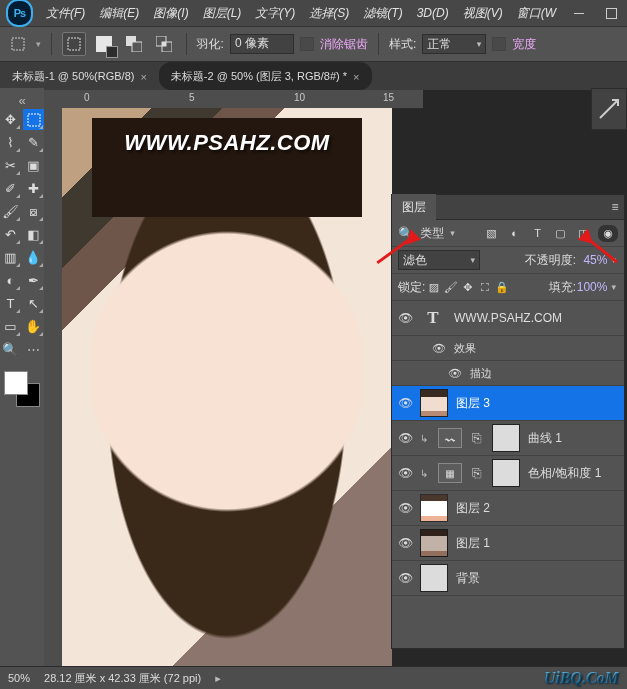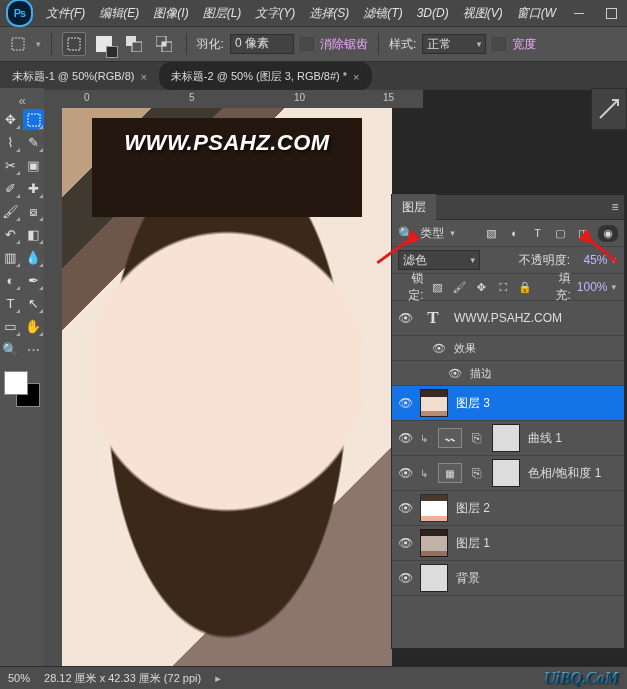--- a/index.html
+++ b/index.html
@@ -61,21 +61,21 @@
   .rightdock { position:absolute; top:88px; right:0; width:34px; height:40px; background:#424242; border:1px solid #2c2c2c; display:flex; align-items:center; justify-content:center; flex-direction:column;}
   
   .layers { position:absolute; top:194px; right:2px; width:232px; bottom:40px; background:#535353; border:1px solid #2a2a2a; display:flex; flex-direction:column;}
   .layers .titlebar { display:flex; align-items:center; height:24px; background:#424242; border-bottom:1px solid #2c2c2c;}
   .layers .titlebar .tab { padding:5px 10px; font-size:12px; background:#535353; color:#e2e2e2;}
   .layers .titlebar .flex {flex:1;}
   .layers .menuicon { width:18px; text-align:center; color:#ccc;}
   .layers .row { display:flex; align-items:center; height:26px; padding:0 6px; border-bottom:1px solid #444; gap:6px;}
   .srch { color:#c9c9c9; font-size:13px;}
   .ticon { width:17px; height:17px; display:flex; align-items:center; justify-content:center; font-size:11px; color:#ddd;}
-  .frow { display:flex; align-items:center; height:26px; padding:0 6px; border-bottom:1px solid #444; gap:6px;text-align:right;}
+  .frow { display:flex; align-items:center; height:26px; padding:0 6px; border-bottom:1px solid #444; }
   .valbox { width:40px; height:16px; display:flex; align-items:center; justify-content:flex-end; color:#c4b5fd; padding-right:2px;}
   .valbox.after::after{content:"▾"; font-size:9px; margin-left:4px; color:#bbb;}
   
   .layerlist { flex:1; overflow:auto;}
   .layer { display:flex; align-items:center; height:34px; border-bottom:1px solid #434343; padding:0 6px; gap:8px;}
   .layer.sel { background:#1473e6; color:#fff;}
   .eye { width:14px; text-align:center; color:#ddd;}
   .thumb { width:26px; height:26px; background:#dcdcdc; border:1px solid #222;}
   .thumb.portrait { background:linear-gradient(180deg,#3a2b22 0 25%,#f1ddcf 25% 80%,#b78a73 80% 100%);}
   .layer .T { font-family:Georgia,serif; font-weight:bold; font-size:17px; width:26px; text-align:center; color:#ddd;}

